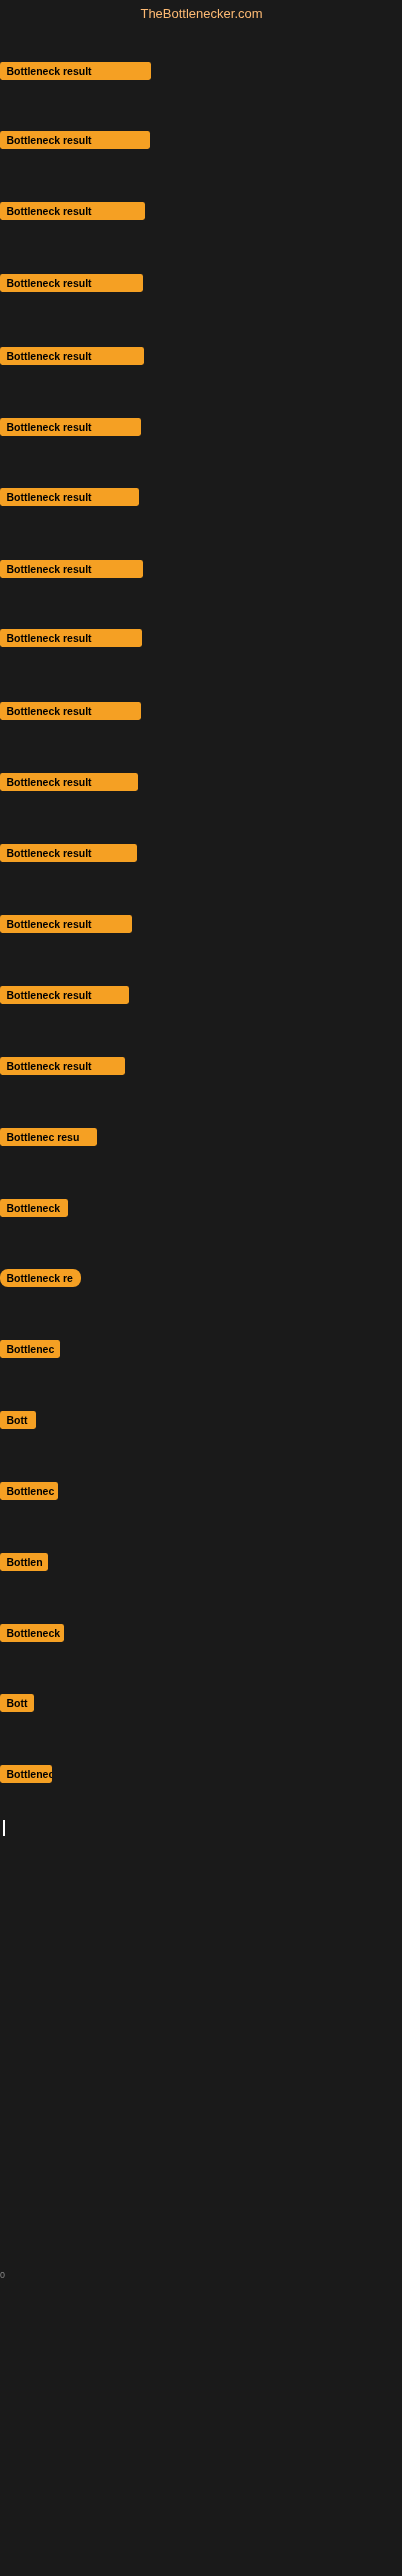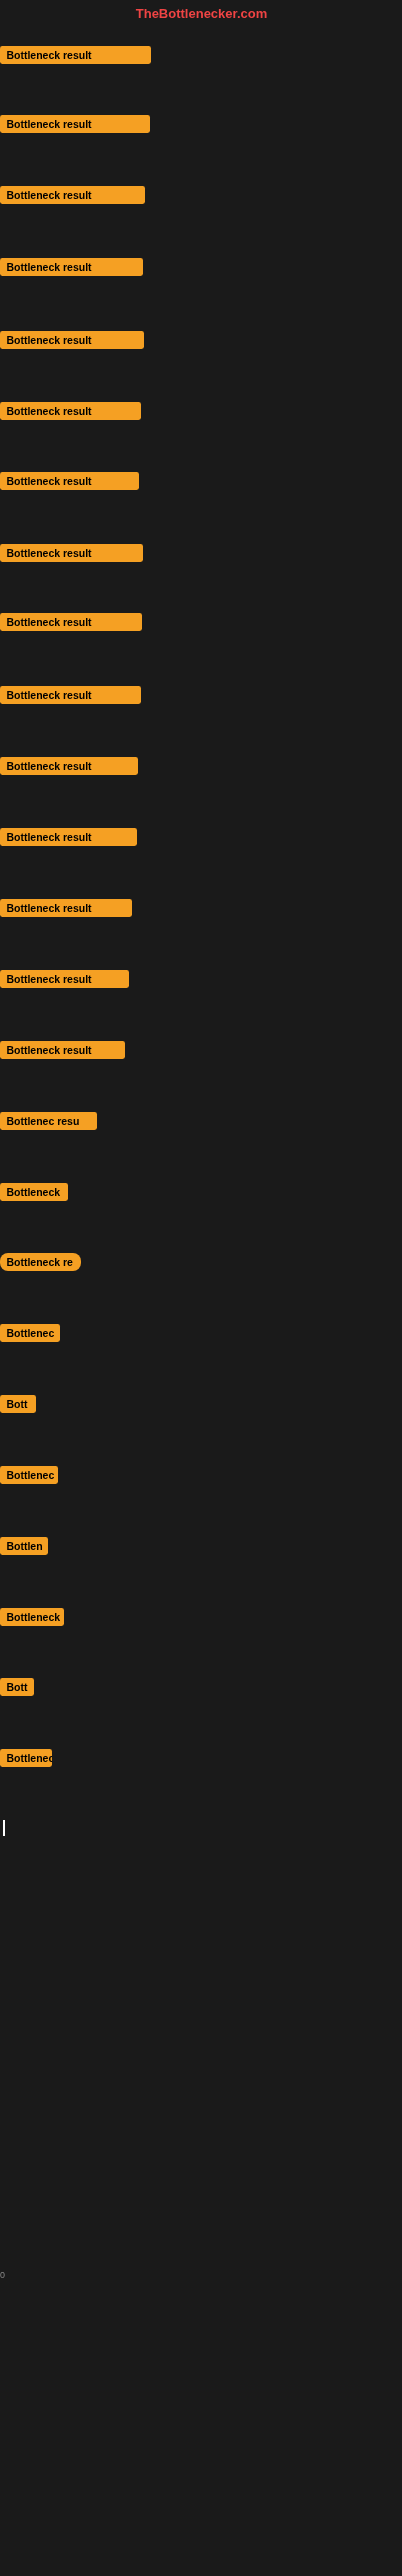--- a/index.html
+++ b/index.html
@@ -9,36 +9,37 @@
     }
     body {
       width: 403px;
       min-height: 2576px;
       background-color: #1a1a1a;
       font-family: Arial, sans-serif;
       position: relative;
     }
     .site-title {
       text-align: center;
-      color: #ef4444;
+      color: #fdba74;
       font-size: 13px;
       padding: 6.4px 0;
-      font-weight: bold;
+      font-weight: normal;
     }
     .bottleneck-item {
       position: absolute;
       left: 0;
       background-color: #f5a023;
       color: #000000;
       font-size: 10.5px;
       font-weight: bold;
       padding: 3.2px 6.4px;
       border-radius: 2.4px;
       white-space: nowrap;
       overflow: hidden;
+      margin-top: 16px;
     }
     .cursor-line {
       position: absolute;
       left: 3.2px;
       width: 1.6px;
       height: 16px;
       background-color: #ffffff;
     }
     .small-text {
       position: absolute;

